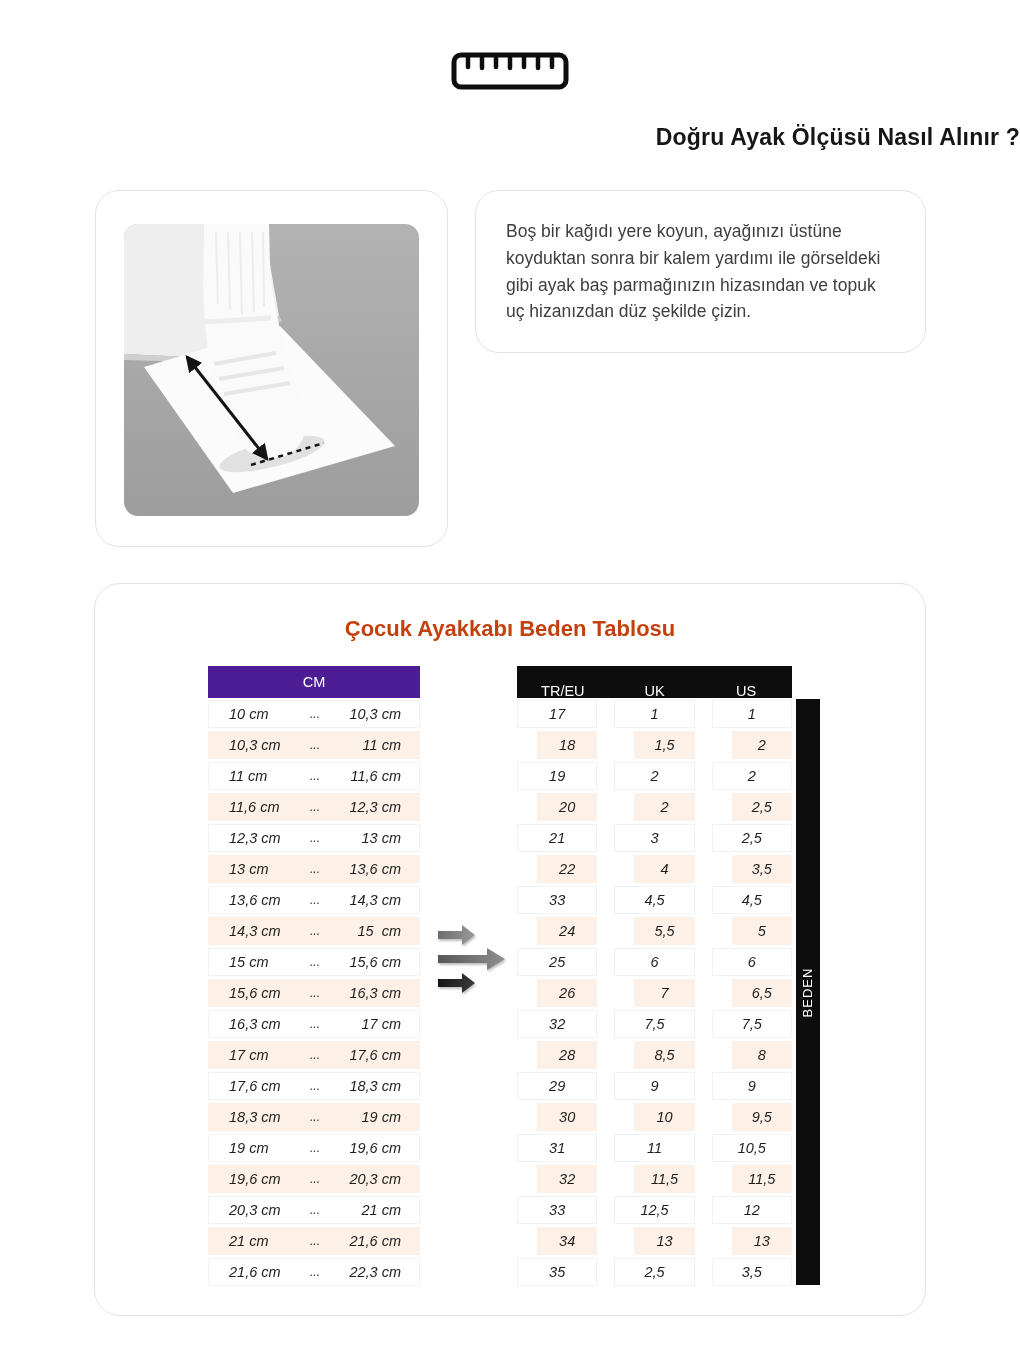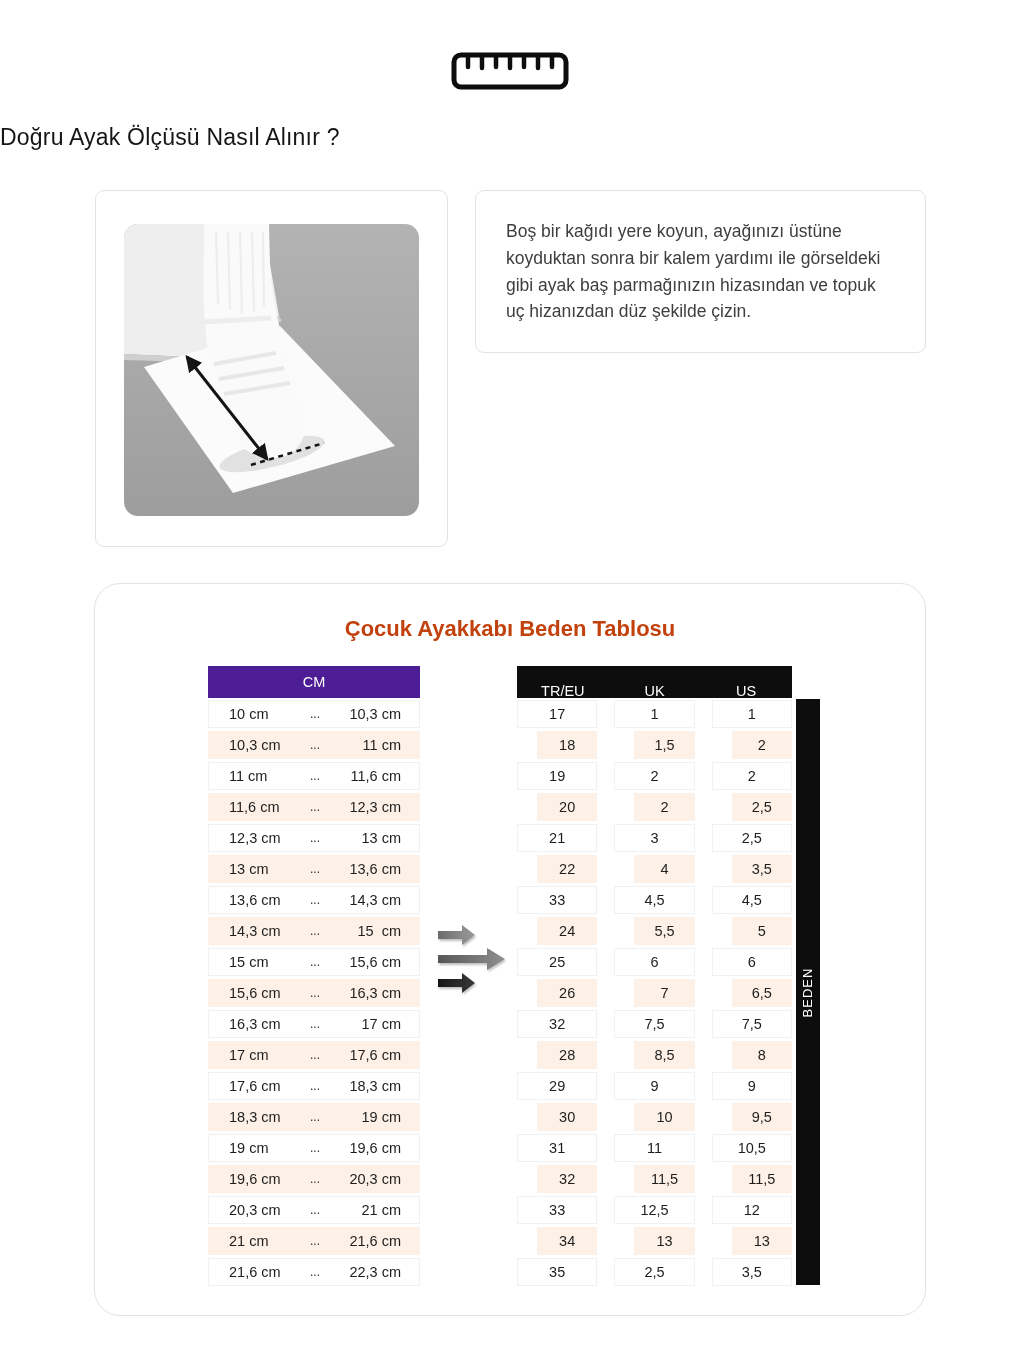--- a/index.html
+++ b/index.html
@@ -2,43 +2,43 @@
 <html><head>
 <meta charset="utf-8">
 <style>
   * { margin:0; padding:0; box-sizing:border-box; }
   html,body { background:#ffffff; }
   body { font-family:"Liberation Sans","DejaVu Sans",sans-serif; color:#1e1e1e; }
   .page { position:relative; width:1020px; height:1360px; margin:0 auto; background:#ffffff; overflow:hidden; }
 
   
   .ruler-wrap { position:absolute; left:0; top:52px; width:1020px; display:flex; justify-content:center; }
-  .page-title { position:absolute; left:0; top:124px; width:1020px; text-align:left;
-                font-size:23px; font-weight:400; color:#161616; letter-spacing:.2px; }
+  .page-title { position:absolute; left:0; top:124px; width:1020px; text-align:right;
+                font-size:23px; font-weight:700; color:#161616; letter-spacing:.2px; }
 
   
-  .round-card { position:absolute; background:#ffffff; border:1px solid #e3e3e3; border-radius:9px; }
+  .round-card { position:absolute; background:#ffffff; border:1px solid #e3e3e3; border-radius:24px; }
   .photo-card { left:95px; top:190px; width:353px; height:357px; }
   .photo { position:absolute; left:28px; top:33px; width:295px; height:292px; border-radius:14px; overflow:hidden; }
   .info-box-1 { left:475px; top:190px; width:451px; height:163px; display:flex; align-items:center; }
   .info-box-2 { left:475px; top:373px; width:451px; height:179px; display:flex; align-items:center; }
   .info-text { padding:0 44px 0 30px; font-size:17.5px; line-height:1.52; color:#3e3e3e; }
 
   
   .table-card { left:94px; top:583px; width:832px; height:733px; border-radius:26px; }
   .table-title { position:absolute; left:0; top:32px; width:100%; text-align:center;
                  font-size:22px; font-weight:700; color:#c2410c; }
 
   .thead { height:32px; background:#4c1d95; color:#ffffff; display:flex; align-items:center;
            justify-content:center; font-size:14.5px; }
   .thead-cols { height:32px; background:#0d0d0d; color:#ffffff; display:flex; align-items:center; font-size:14.5px; }
   .thead-cols span { flex:1; text-align:center;margin-top:18px; }
 
   .tbody { display:flex; flex-direction:column; gap:3px; margin-top:2px; }
-  .trow { height:28px; }
+  .trow { height:28px;font-style:italic; }
 
   .cm-table { position:absolute; left:113px; top:82px; width:212px; }
   .cm-row { display:flex; align-items:center; background:#ffffff; box-shadow:inset 0 0 0 1px #f1f1f1; font-size:14.5px; }
   .cm-row.alt { background:#fdf1e7; box-shadow:none; }
   .cm-from { flex:1; text-align:left; padding-left:21px; white-space:pre; }
   .cm-dots { width:34px; text-align:center; font-size:12px; color:#2e2e2e; }
   .cm-to { flex:1; text-align:right; padding-right:19px; white-space:pre; }
 
   .size-table { position:absolute; left:422px; top:82px; width:275px; }
   .size-row { display:flex; gap:17px; }

